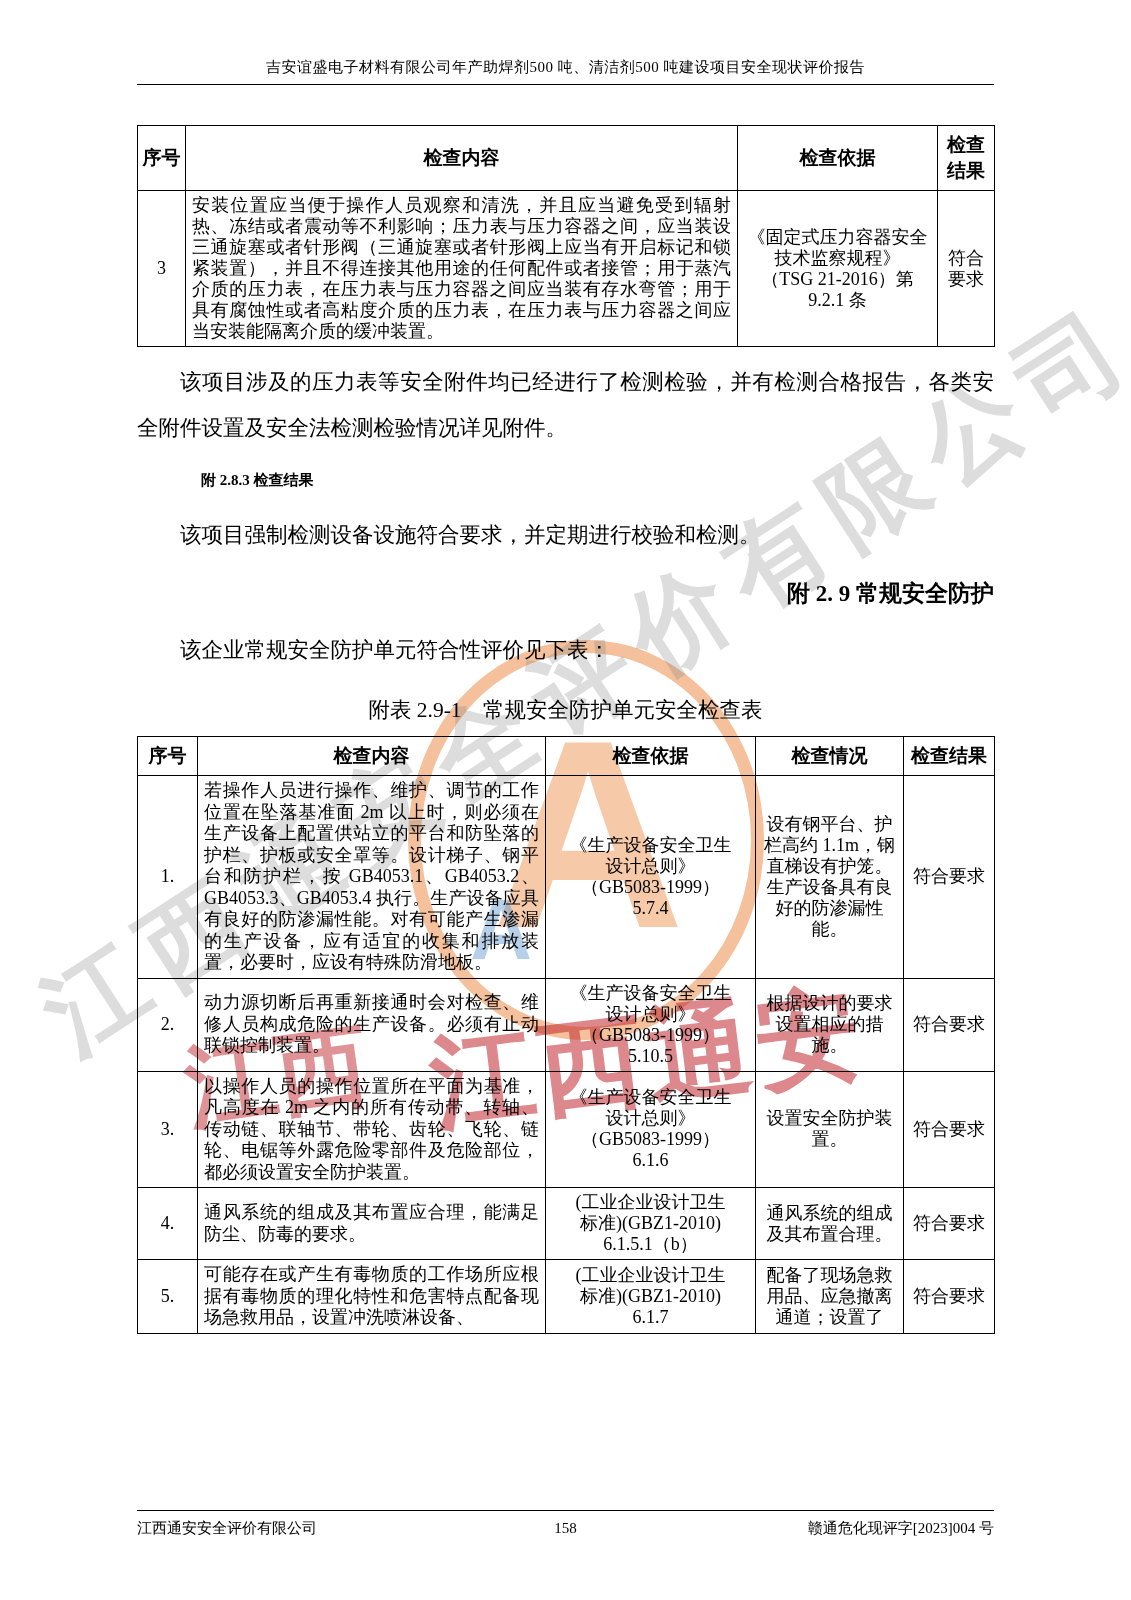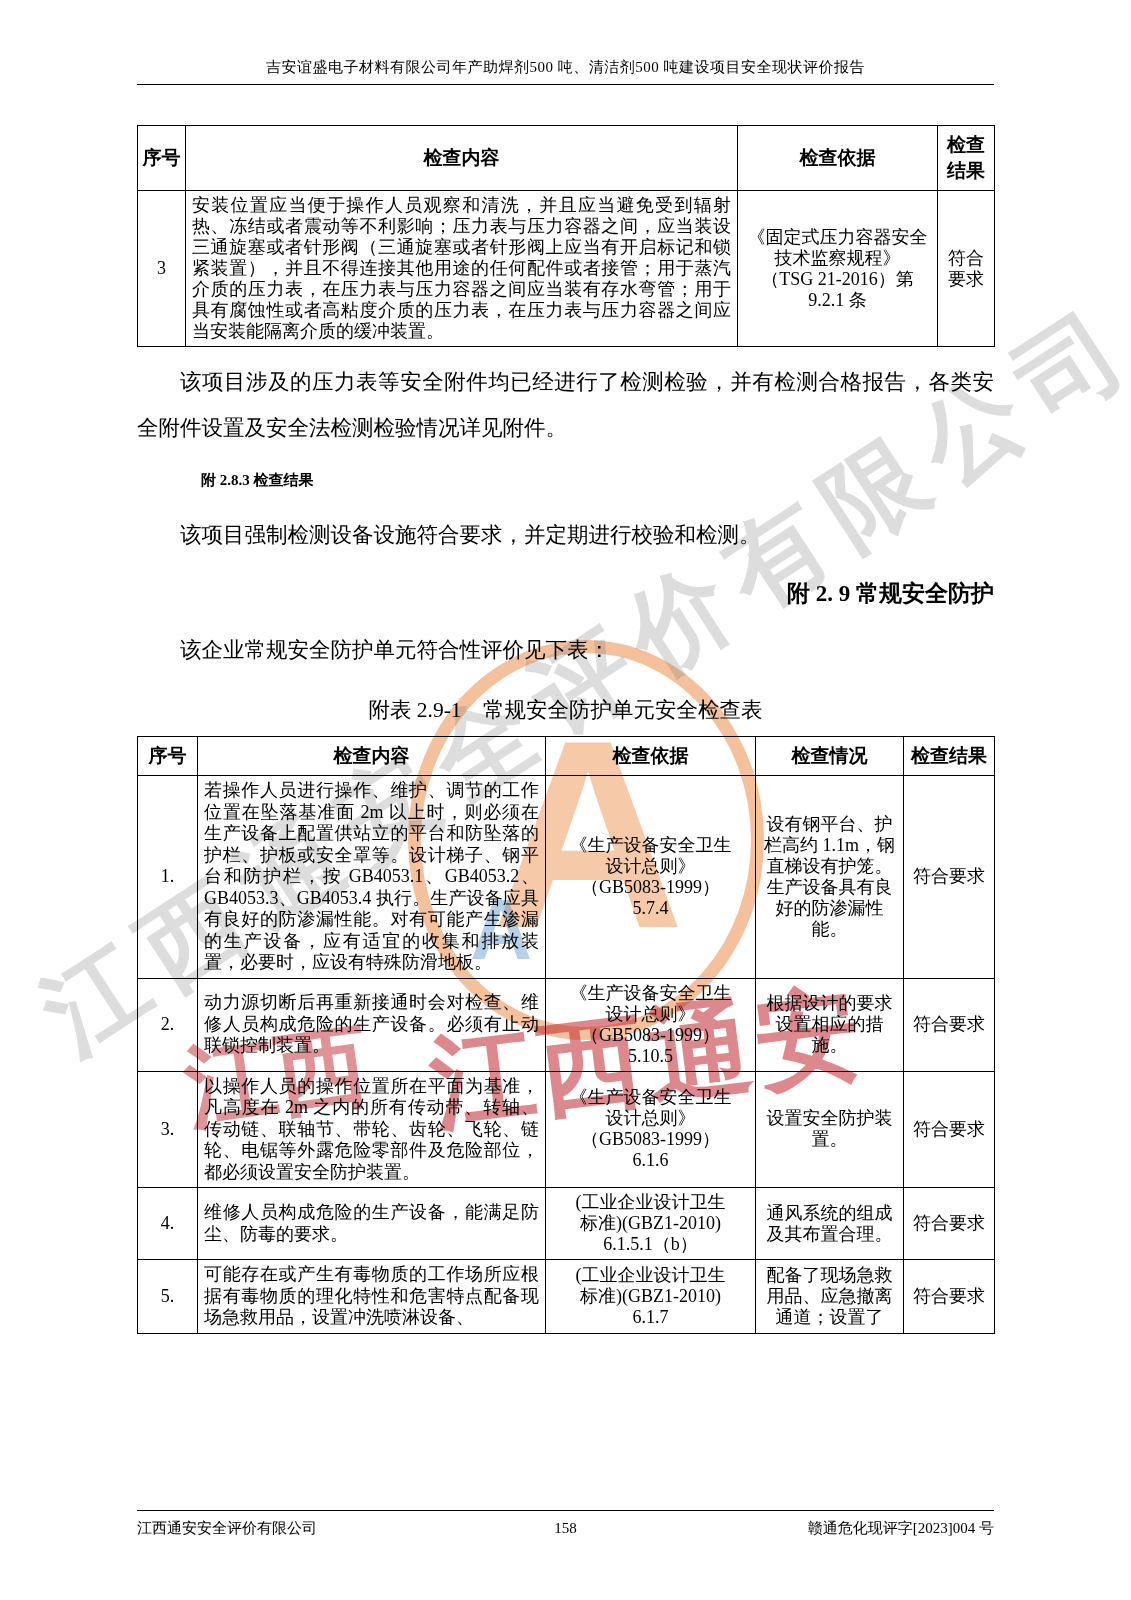--- a/index.html
+++ b/index.html
@@ -170,21 +170,21 @@
         <td class="content-cell">以操作人员的操作位置所在平面为基准，凡高度在 2m 之内的所有传动带、转轴、传动链、联轴节、带轮、齿轮、飞轮、链轮、电锯等外露危险零部件及危险部位，都必须设置安全防护装置。</td>
         <td class="center-cell">《生产设备安全卫生
 设计总则》
 （GB5083-1999）
 6.1.6</td>
         <td class="center-cell">设置安全防护装置。</td>
         <td class="center-cell">符合要求</td>
       </tr>
       <tr>
         <td class="no-cell">4.</td>
-        <td class="content-cell">维修人员构成危险的生产设备，能满足防尘、防毒的要求。</td>
+        <td class="content-cell">通风系统的组成及其布置应合理，能满足防尘、防毒的要求。</td>
         <td class="center-cell">(工业企业设计卫生
 标准)(GBZ1-2010)
 6.1.5.1（b）</td>
         <td class="center-cell">通风系统的组成及其布置合理。</td>
         <td class="center-cell">符合要求</td>
       </tr>
       <tr>
         <td class="no-cell">5.</td>
         <td class="content-cell">可能存在或产生有毒物质的工作场所应根据有毒物质的理化特性和危害特点配备现场急救用品，设置冲洗喷淋设备、</td>
         <td class="center-cell">(工业企业设计卫生

